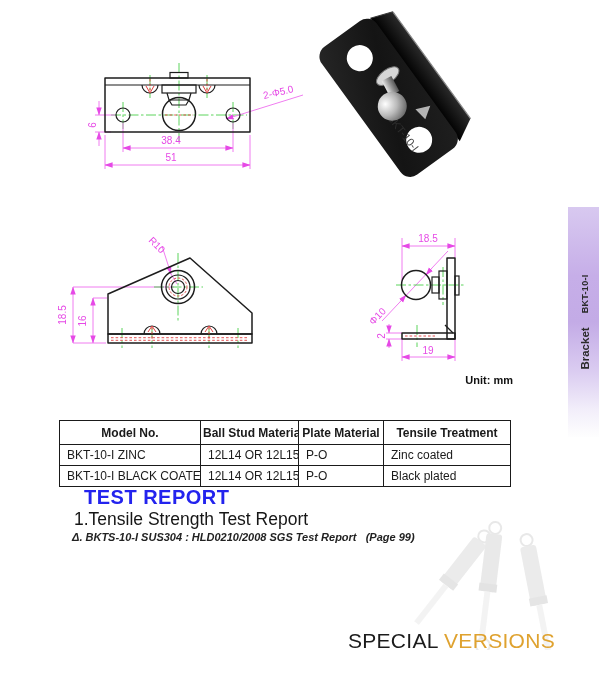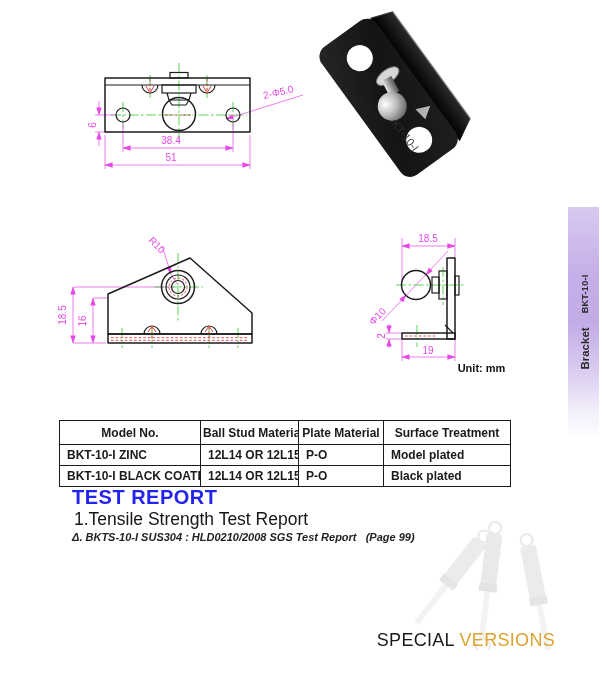--- a/index.html
+++ b/index.html
@@ -11,27 +11,27 @@
   .dimtxt{fill:#e649e6;font-size:10px;}
   .part{stroke:#1d1d1d;stroke-width:1.5;fill:none;stroke-linejoin:round;}
   .partthin{stroke:#1d1d1d;stroke-width:1.2;fill:none;}
   .cl{stroke:#49cf49;stroke-width:0.9;fill:none;stroke-dasharray:10 2.5 2.5 2.5;}
   .dim{stroke:#f07df0;stroke-width:1;fill:none;}
   .hid{stroke:#e04040;stroke-width:0.9;fill:none;stroke-dasharray:2.6 2;}
   .redm{stroke:#e04040;stroke-width:1;fill:none;}
   
   table.spec{border-collapse:collapse;width:452px;table-layout:fixed;margin-top:48px;}
   table.spec th,table.spec td{border:1.4px solid #1a1a1a;font-size:12px;height:18px;
-      padding:1px 2px 1px 7px;white-space:nowrap;overflow:hidden;font-weight:bold;}
+      padding:1px 2px 1px 7px;white-space:nowrap;overflow:hidden;}
   table.spec th{height:21px;text-align:center;font-weight:bold;padding:1px 2px;}
   .unit{font-size:11px;font-weight:bold;color:#111;}
-  .tr-title{font-size:20px;font-weight:bold;letter-spacing:0.5px;}
+  .tr-title{font-size:20px;font-weight:bold;letter-spacing:0.5px;margin-left:12px;}
   .tr-sub{font-size:17.5px;color:#161616;}
   .tr-note{font-size:11px;font-weight:bold;color:#222;white-space:pre;font-style:italic;}
-  .footer{ text-align:right;font-size:18px;line-height:21.5px;letter-spacing:0.3px;}
+  .footer{ text-align:right;font-size:21px;line-height:21.5px;letter-spacing:0.3px;}
   .sidetab{background:linear-gradient(180deg,#d8c9f0 0%,#c6aee8 30%,#c3abe6 50%,#dbcdf1 72%,#f2eefa 88%,#fefefe 100%);}
   .sidetab .rot{position:absolute;left:50%;top:50%;width:230px;height:31px;
       transform:translate(-50%,-50%) rotate(-90deg);display:flex;align-items:center;justify-content:center;gap:14px;}
   .sidetab .cat{font-size:11.5px;font-weight:bold;color:#2b2b2b;}
   .sidetab .mdl{font-size:9px;font-weight:bold;color:#2b2b2b;letter-spacing:0.3px;}
 </style>
 </head>
 <body>
 
 <svg class="abs" style="left:55px;top:55px;" width="250" height="135" viewBox="0 0 250 135">
@@ -193,43 +193,43 @@
     <rect class="partthin" x="95" y="51" width="4" height="19" fill="#fff"></rect>
     <rect class="partthin" x="79" y="46" width="8" height="28" fill="#fff"></rect>
     <rect class="partthin" x="72" y="52" width="7" height="16" fill="#fff"></rect>
     <circle class="part" cx="56" cy="60" r="14.5" fill="#fff"></circle>
     <rect class="part" x="42" y="108" width="53" height="6" fill="#fff"></rect>
     <path class="partthin" d="M85,100 L93,108"></path>
     <path class="hid" d="M45,111 H75"></path>
   </g>
 </svg>
 
-<div class="abs unit" style="left:450px;top:362px;width:63px;text-align:center;">Unit: mm</div>
+<div class="abs unit" style="left:450px;top:374px;width:63px;text-align:right;">Unit: mm</div>
 
 <table class="spec abs" style="left:59px;top:372px;">
   <colgroup>
       <col style="width:141px">
       <col style="width:98px">
       <col style="width:85px">
       <col style="width:127px">
     </colgroup>
   <thead>
     <tr>
       <th>Model No.</th>
       <th>Ball Stud Material</th>
       <th>Plate Material</th>
-      <th>Surface Treatment</th>
+      <th>Tensile Treatment</th>
     </tr>
   </thead>
   <tbody>
     <tr>
       <td>BKT-10-I ZINC</td>
       <td>12L14 OR 12L15</td>
       <td>P-O</td>
-      <td>Model plated</td>
+      <td>Zinc coated</td>
     </tr>
     <tr>
       <td>BKT-10-I BLACK COATED</td>
       <td>12L14 OR 12L15</td>
       <td>P-O</td>
       <td>Black plated</td>
     </tr>
   </tbody>
 </table>
 

